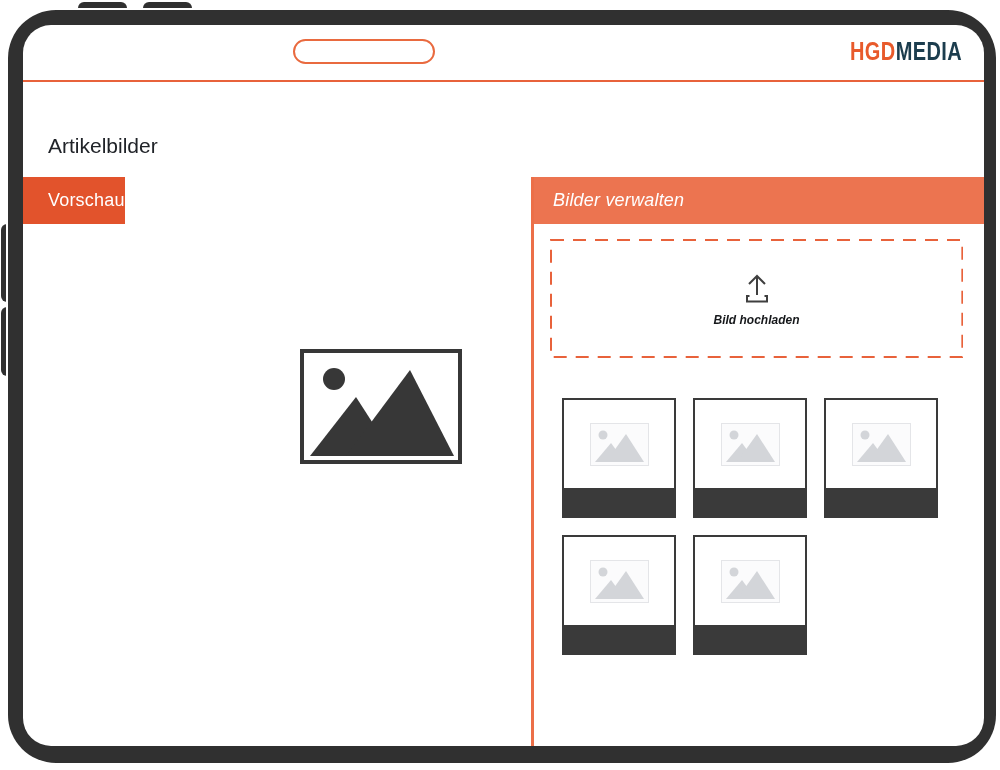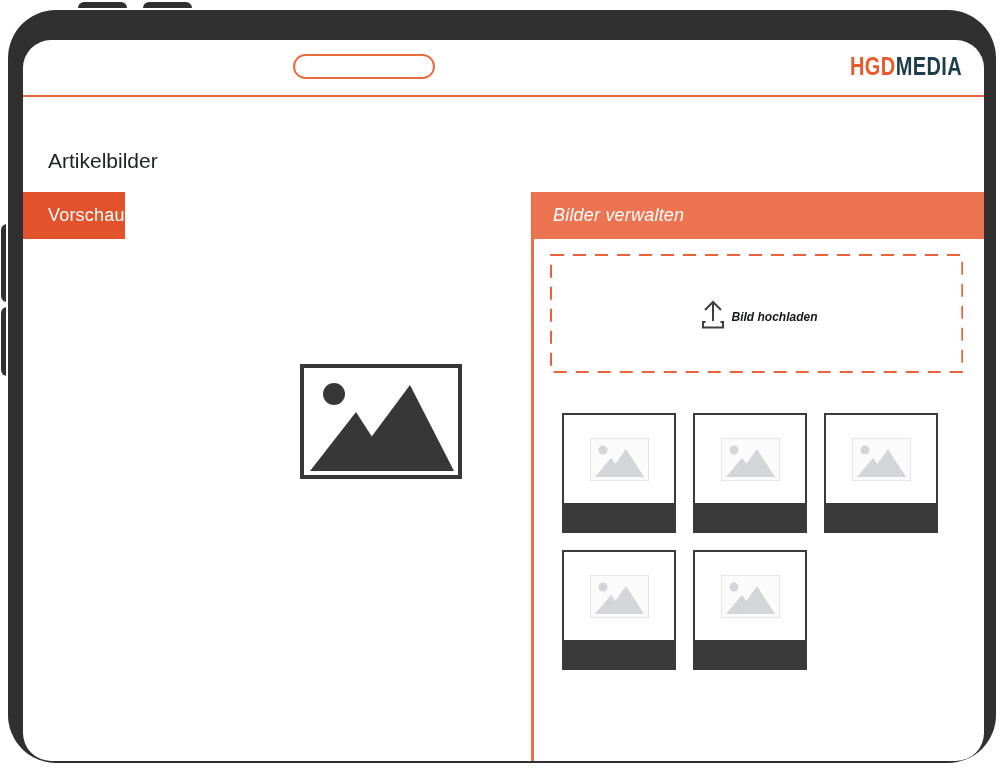--- a/index.html
+++ b/index.html
@@ -7,21 +7,21 @@
          font-family:"Liberation Sans","DejaVu Sans",sans-serif;}
 
   
   .hw-btn{position:absolute;background:#303030;}
   .btn-top-1{left:78px;top:2px;width:49px;height:20px;border-radius:6px 6px 0 0;}
   .btn-top-2{left:143px;top:2px;width:49px;height:20px;border-radius:6px 6px 0 0;}
   .btn-left-1{left:1px;top:224px;width:18px;height:78px;border-radius:6px 0 0 6px;}
   .btn-left-2{left:1px;top:307px;width:18px;height:69px;border-radius:6px 0 0 6px;}
   .frame{position:absolute;left:8px;top:10px;width:988px;height:753px;background:#303030;
          border-radius:48px;box-shadow:0 0 0 2px #ffffff;}
-  .screen{position:absolute;left:15px;top:30px;width:961px;height:721px;background:#ffffff;
+  .screen{position:absolute;left:15px;top:15px;width:961px;height:721px;background:#ffffff;
           border-radius:28px;overflow:hidden;}
 
   
   .topbar{position:relative;height:55px;}
   .pill{position:absolute;left:270px;top:14px;width:142px;height:25px;box-sizing:border-box;
         border:2px solid #E96A3F;border-radius:14px;}
   .logo{position:absolute;right:22px;top:12px;font-size:25px;font-weight:700;letter-spacing:0.5px;
         transform:scaleX(0.8);transform-origin:right center;white-space:nowrap;}
   .logo-hgd{color:#E85A2B;}
   .logo-media{color:#1C3D4E;}
@@ -44,21 +44,21 @@
   .panel-header.light{background:#EC7450;}
 
   
   .left-body{position:relative;flex:1;background:#ffffff;}
   .big-ph{position:absolute;left:175px;top:172px;width:162px;height:115px;box-sizing:border-box;
           border:4px solid #373737;background:#ffffff;}
   .big-ph svg{display:block;width:100%;height:100%;}
 
   
   .dropzone{position:relative;margin:15px 21px 15px 16px;height:119px;display:flex;
-            flex-direction:row;align-items:center;justify-content:center;cursor:pointer;}
+            flex-direction:column;align-items:center;justify-content:center;cursor:pointer;}
   .dz-border{position:absolute;left:0;top:0;width:100%;height:100%;}
   .dz-label{margin-top:7px;font-size:12px;font-weight:700;color:#16181B;}
   .up-icon{display:block;}
 
   
   .grid{display:flex;flex-wrap:wrap;gap:17px;margin:25px 33px 0 28px;}
   .card{width:114px;height:120px;box-sizing:border-box;border:2px solid #3A3A3A;background:#ffffff;
         display:flex;flex-direction:column;cursor:pointer;}
   .card-img{flex:1;display:flex;align-items:center;justify-content:center;}
   .thumb-ph{width:59px;height:43px;box-sizing:border-box;background:#FBFBFC;border:1px solid #E4E5E8;

